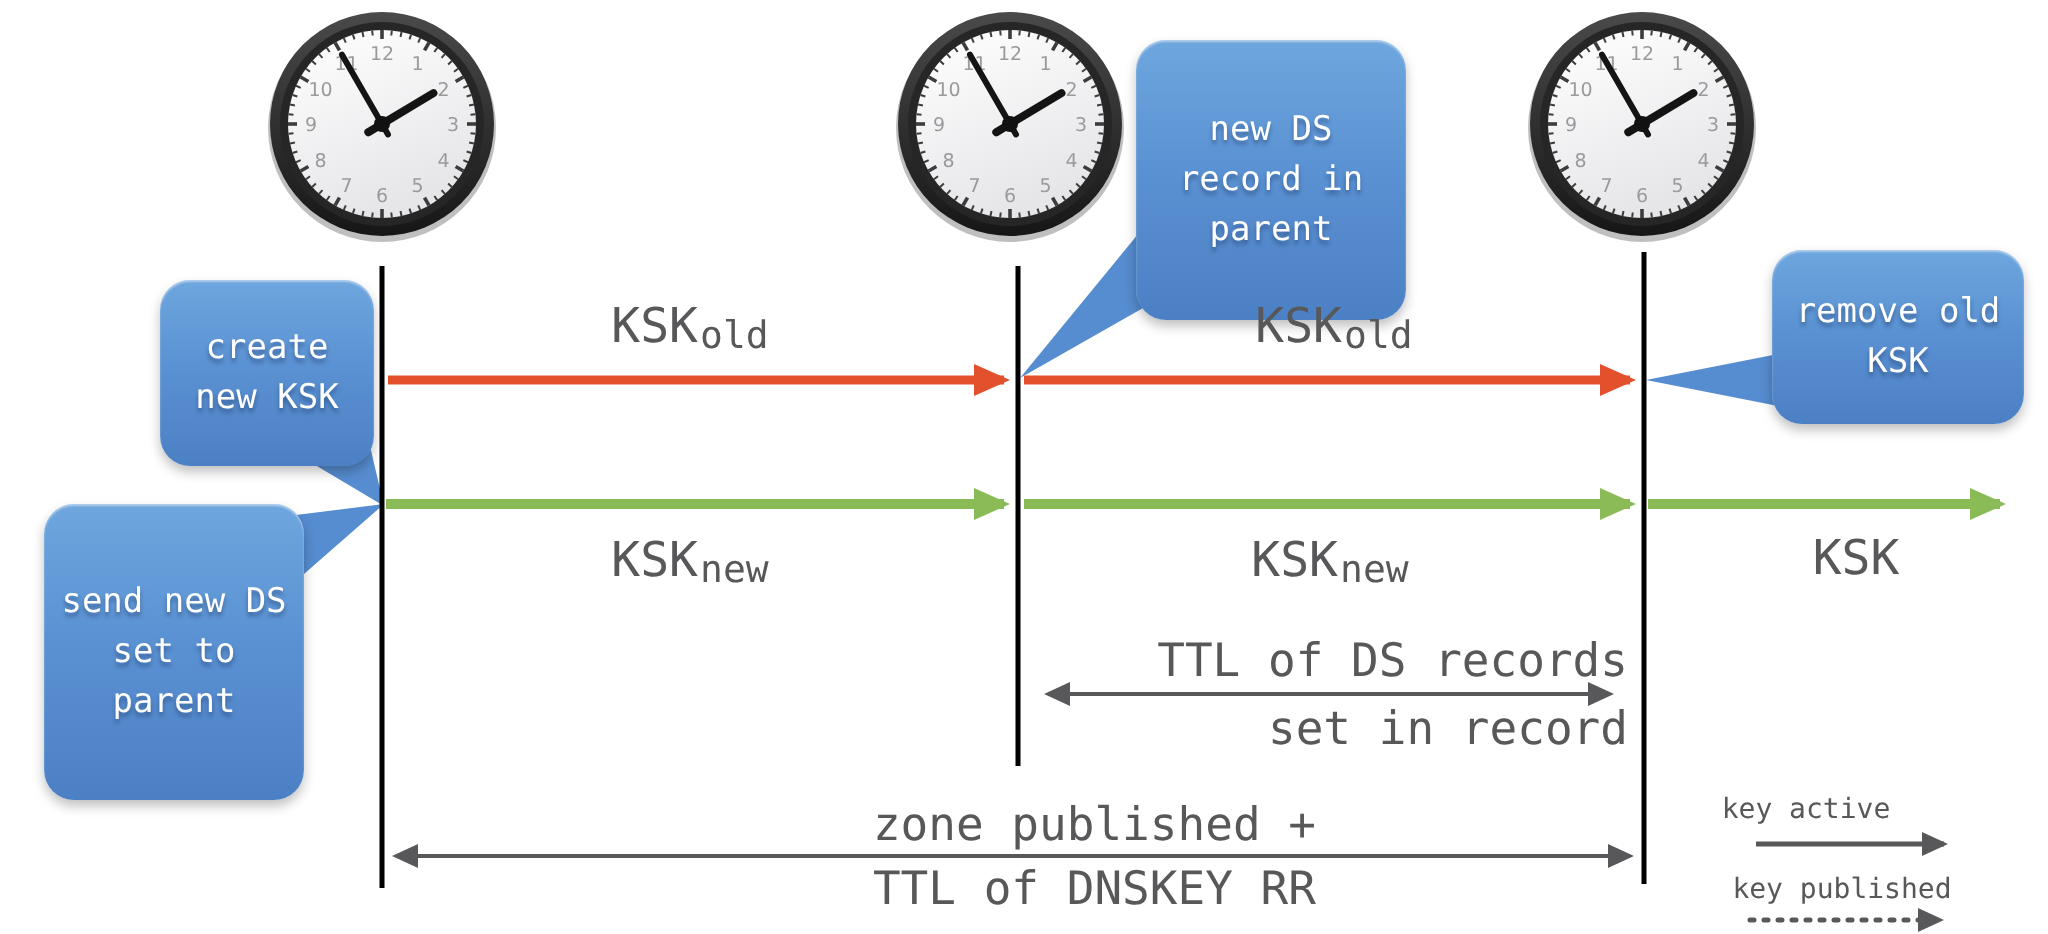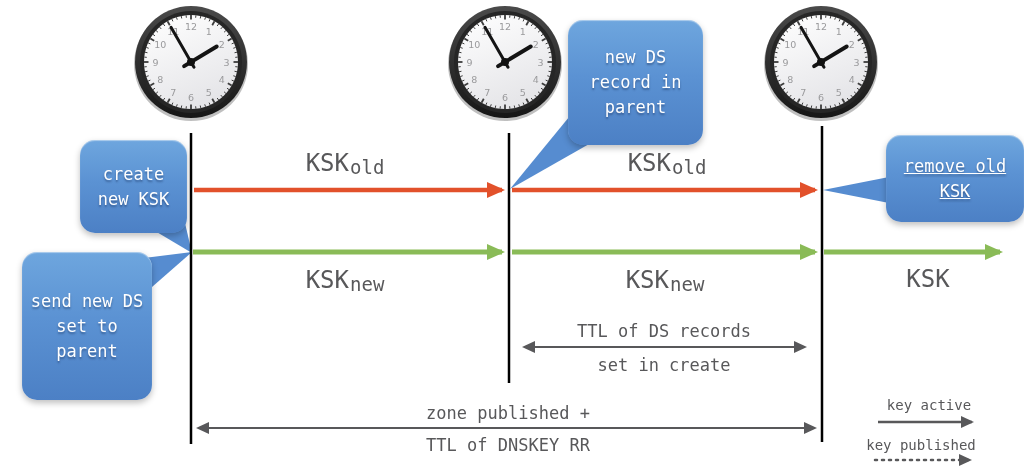--- a/index.html
+++ b/index.html
@@ -7,21 +7,21 @@
     position:relative;width:1024px;height:467px;background:#ffffff;overflow:hidden;
     font-family:"DejaVu Sans Mono", monospace;
   }
   #artwork{position:absolute;left:0;top:0;}
   .lbl{
     position:absolute;color:#58585a;text-align:center;
     font-family:"DejaVu Sans Mono", monospace;white-space:nowrap;
   }
   .ksk-label{font-size:24px;line-height:26px;}
   .ksk-sub{font-size:19px;vertical-align:-3px;margin-left:1px;}
-  .span-label{font-size:17px;line-height:23px;}
+  .span-label{font-size:23px;line-height:23px;text-align:right;}
   .legend-label{font-size:14px;line-height:16px;}
   .bubble{
     position:absolute;border-radius:15px;
     background:linear-gradient(180deg,#6ea6de 0%,#5b92d3 45%,#4c80c5 100%);
     box-shadow:0 3px 6px rgba(0,0,0,0.25), inset 0 1px 1px rgba(255,255,255,0.45);
     color:#ffffff;font-size:17px;line-height:25px;text-align:center;
     display:flex;flex-direction:column;justify-content:center;align-items:center;
     text-shadow:0 2px 2px rgba(20,40,80,0.45);
   }
 </style>
@@ -322,27 +322,27 @@
     <span>create</span>
     <span>new KSK</span>
   </div>
 
   <div class="bubble" style="left:22px;top:252px;width:130px;height:148px;">
     <span>send new DS</span>
     <span>set to</span>
     <span>parent</span>
   </div>
 
-  <div class="bubble" style="left:568px;top:20px;width:135px;height:125px;">
+  <div class="bubble" style="left:568px;top:20px;width:135px;height:140px;">
     <span>new DS</span>
     <span>record in</span>
     <span>parent</span>
   </div>
 
-  <div class="bubble" style="left:886px;top:135px;width:138px;height:87px;text-decoration:underline;">
+  <div class="bubble" style="left:886px;top:125px;width:126px;height:87px;">
     <span>remove old</span>
     <span>KSK</span>
   </div>
 
   <div class="lbl ksk-label" style="left:270px;top:150px;width:150px;">
     <span>KSK</span><span class="ksk-sub">old</span>
   </div>
   <div class="lbl ksk-label" style="left:592px;top:150px;width:150px;">
     <span>KSK</span><span class="ksk-sub">old</span>
   </div>
@@ -350,20 +350,20 @@
     <span>KSK</span><span class="ksk-sub">new</span>
   </div>
   <div class="lbl ksk-label" style="left:590px;top:267px;width:150px;">
     <span>KSK</span><span class="ksk-sub">new</span>
   </div>
   <div class="lbl ksk-label" style="left:853px;top:266px;width:150px;">
     <span>KSK</span>
   </div>
 
   <div class="lbl span-label" style="left:514px;top:320px;width:300px;">TTL of DS records</div>
-  <div class="lbl span-label" style="left:514px;top:354px;width:300px;">set in create</div>
+  <div class="lbl span-label" style="left:514px;top:354px;width:300px;">set in record</div>
   <div class="lbl span-label" style="left:358px;top:402px;width:300px;">zone published +</div>
   <div class="lbl span-label" style="left:358px;top:434px;width:300px;">TTL of DNSKEY RR</div>
 
-  <div class="lbl legend-label" style="left:854px;top:397px;width:150px;">key active</div>
+  <div class="lbl legend-label" style="left:828px;top:397px;width:150px;">key active</div>
   <div class="lbl legend-label" style="left:846px;top:437px;width:150px;">key published</div>
 
 </div>
 
 </body></html>

